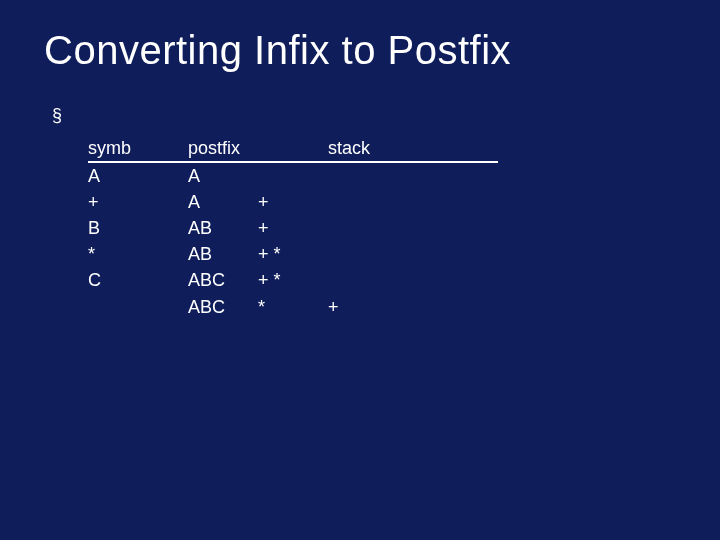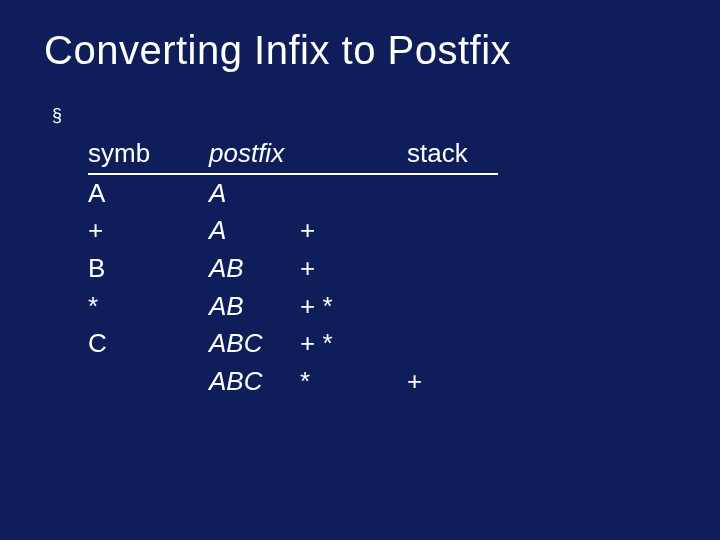--- a/index.html
+++ b/index.html
@@ -38,31 +38,30 @@
     font-size: 18px;
     line-height: 36px;
   }
   .table-wrap {
     margin-left: 36px;
     margin-top: 2px;
     width: 410px;
   }
   .trow {
     display: flex;
-    font-size: 26px;
+    font-size: 18px;
     line-height: 1.45;
-    gap: 21px;
   }
   .trow.header {
     border-bottom: 2px solid #ffffff;
   }
   .c-symb   { width: 100px; }
-  .c-pfx    { width: 70px; font-style: italic;  }
+  .c-pfx    { width: 70px;  }
   .c-extra  { width: 70px;  }
-  .c-stack  { flex: 1; margin-left: 16px; }
+  .c-stack  { flex: 1; }
 </style>
 </head>
 <body>
 
 <div class="slide">
 
   <h1 class="title">Converting Infix to Postfix</h1>
 
   <div class="body">
 

